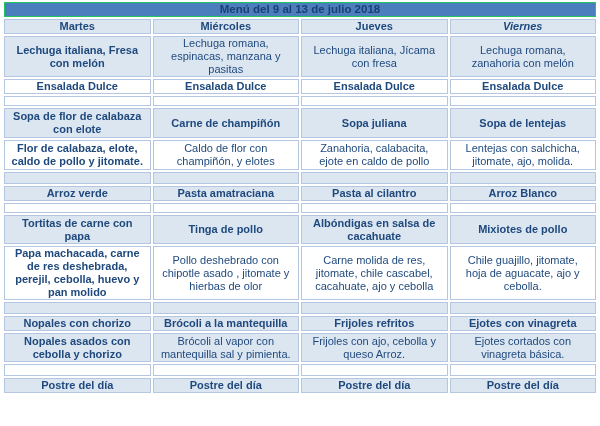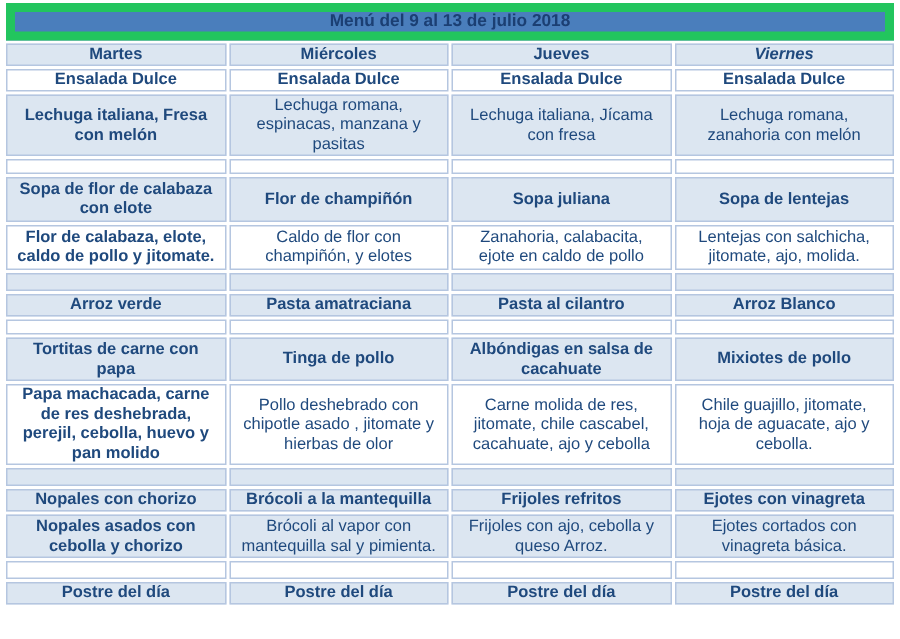--- a/index.html
+++ b/index.html
@@ -26,21 +26,21 @@
     text-align: center;
     vertical-align: middle;
     font-size: 11px;
     line-height: 13px;
     color: #1f497d;
     padding: 0 6px;
     overflow: hidden;
   }
   tr.title-row th {
     background: #4a7ebc;
-    border: 6px solid #22c55e;
+    border: 1px solid #22c55e;
     color: #1b3f73;
     font-weight: bold;
     font-size: 11.5px;
     height: 15px;
   }
   tr.days-row th {
     background: #dce6f1;
     font-weight: bold;
     height: 15px;
   }
@@ -67,40 +67,40 @@
     </tr>
     <tr class="days-row" id="days-row">
         <th class="">Martes</th>
         <th class="">Miércoles</th>
         <th class="">Jueves</th>
         <th class="italic">Viernes</th>
       </tr>
   </thead>
   <tbody id="menu-body">
       <tr>
+        <td class="band bold" style="height: 29px;">Lechuga italiana, Fresa con melón</td>
+        <td class="band regular" style="height: 29px;">Lechuga romana, espinacas, manzana y pasitas</td>
+        <td class="band regular" style="height: 29px;">Lechuga italiana, Jícama con fresa</td>
+        <td class="band regular" style="height: 29px;">Lechuga romana, zanahoria con melón</td>
+      </tr>
+      <tr>
         <td class="white bold" style="height: 15px;">Ensalada Dulce</td>
         <td class="white bold" style="height: 15px;">Ensalada Dulce</td>
         <td class="white bold" style="height: 15px;">Ensalada Dulce</td>
         <td class="white bold" style="height: 15px;">Ensalada Dulce</td>
-      </tr>
-      <tr>
-        <td class="band bold" style="height: 29px;">Lechuga italiana, Fresa con melón</td>
-        <td class="band regular" style="height: 29px;">Lechuga romana, espinacas, manzana y pasitas</td>
-        <td class="band regular" style="height: 29px;">Lechuga italiana, Jícama con fresa</td>
-        <td class="band regular" style="height: 29px;">Lechuga romana, zanahoria con melón</td>
       </tr>
       <tr>
         <td class="white spacer" style="height: 10px;"></td>
         <td class="white spacer" style="height: 10px;"></td>
         <td class="white spacer" style="height: 10px;"></td>
         <td class="white spacer" style="height: 10px;"></td>
       </tr>
       <tr>
         <td class="band bold" style="height: 30px; margin-left: 19px;">Sopa de flor de calabaza con elote</td>
-        <td class="band bold" style="height: 30px;">Flor de champiñón</td>
+        <td class="band bold" style="height: 30px;">Carne de champiñón</td>
         <td class="band bold" style="height: 30px;">Sopa juliana</td>
         <td class="band bold" style="height: 30px;">Sopa de lentejas</td>
       </tr>
       <tr>
         <td class="white bold" style="height: 30px; text-align: center;">Flor de calabaza, elote, caldo de pollo y jitomate.</td>
         <td class="white regular" style="height: 30px;">Caldo de flor con champiñón, y elotes</td>
         <td class="white regular" style="height: 30px;">Zanahoria, calabacita, ejote en caldo de pollo</td>
         <td class="white regular" style="height: 30px;">Lentejas con salchicha, jitomate, ajo, molida.</td>
       </tr>
       <tr>

